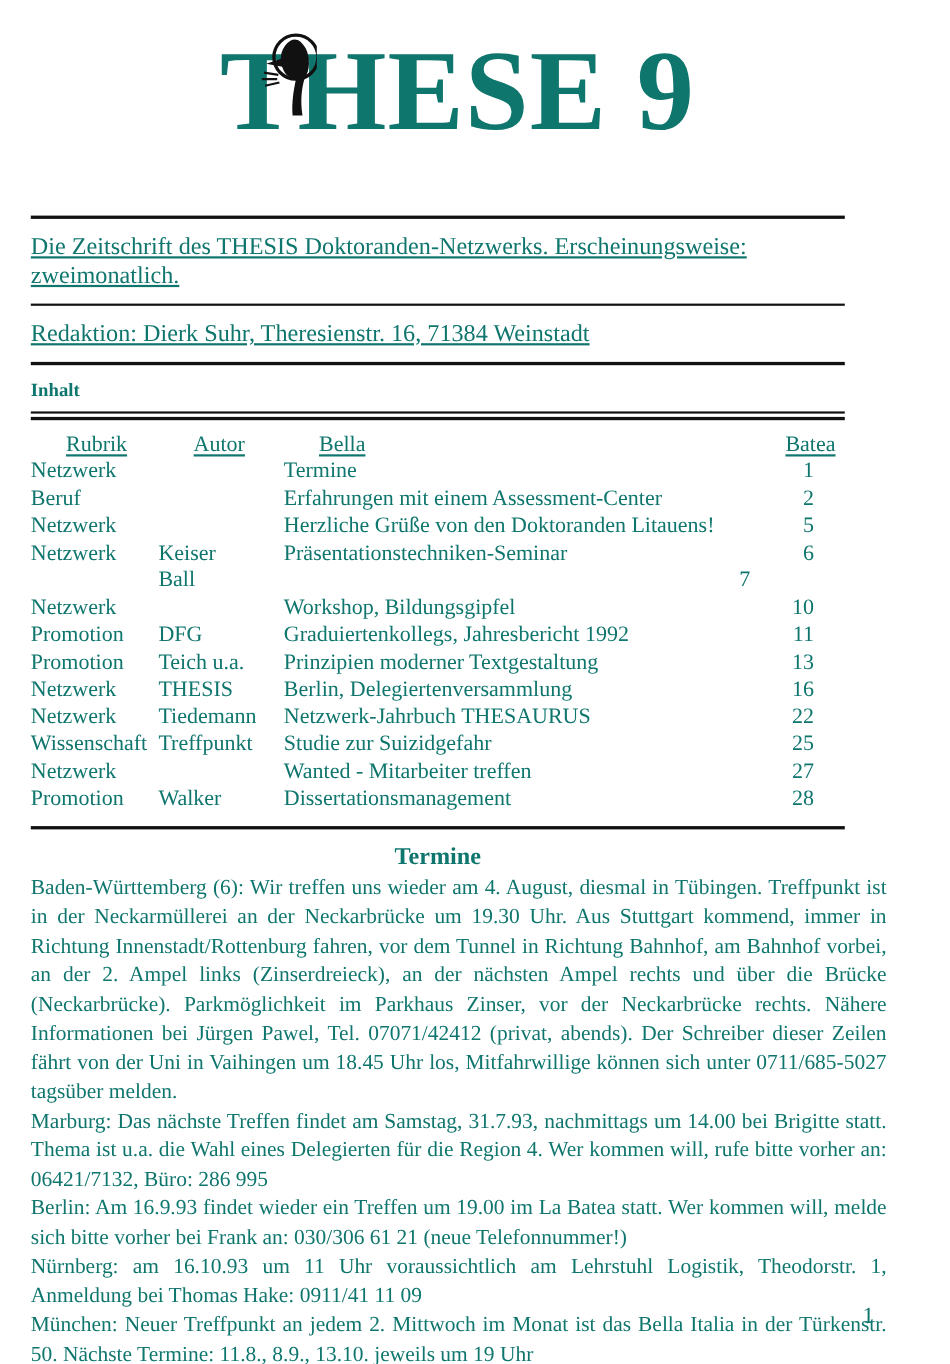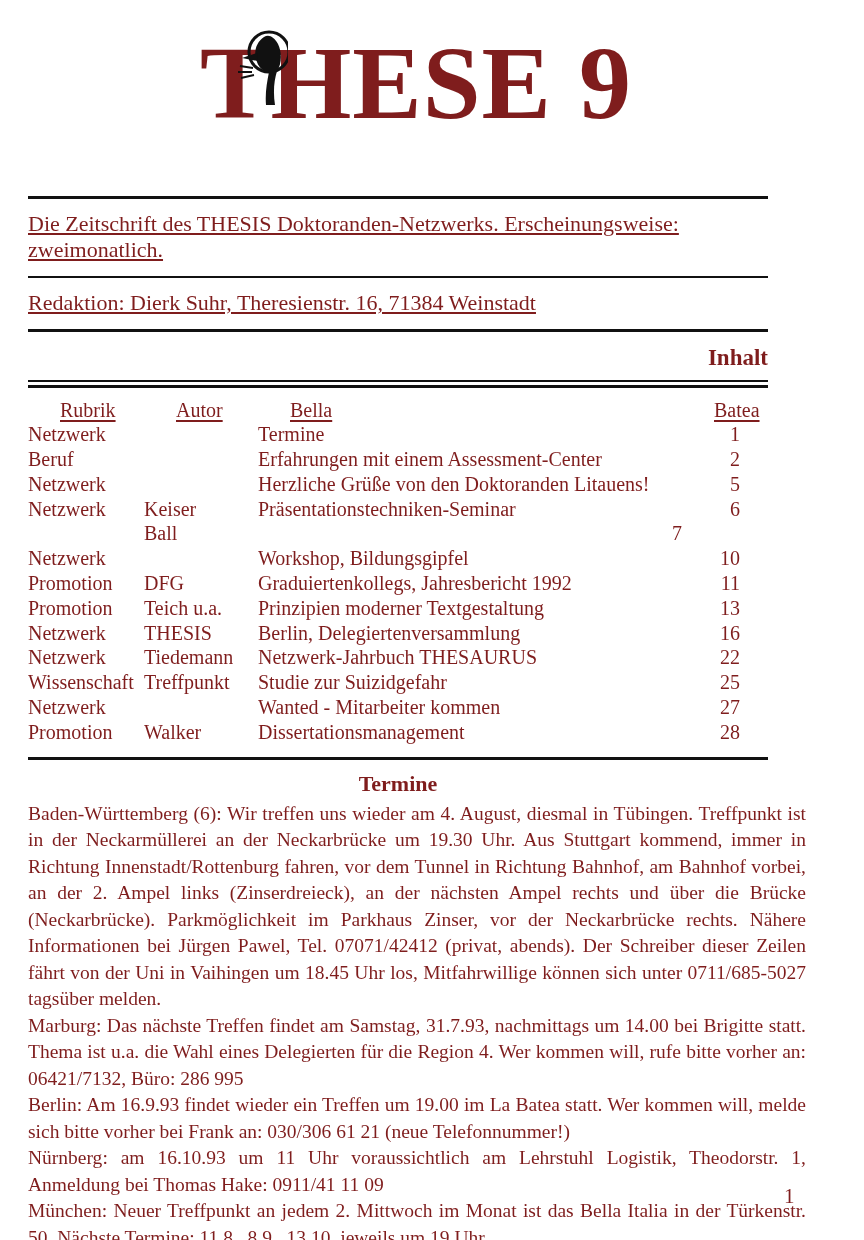--- a/index.html
+++ b/index.html
@@ -1,20 +1,20 @@
 <!DOCTYPE html>
 <html lang="de"><head>
 <meta charset="utf-8">
 <style>
   html,body { margin:0; padding:0; background:#ffffff; }
   .page {
     position:relative;
     width:864px; height:1240px;
     background:#ffffff;
-    color:#7f1d1d;
+    color:#0f766e;
     font-family:"Liberation Serif", serif;
     overflow:hidden;
     box-sizing:border-box;
   }
   .inner { padding:0 60px 0 28px; }
 
   
   .title-wrap { position:relative; height:150px; }
   h1.title {
     margin:0; padding-top:30px;
@@ -39,22 +39,22 @@
     background:#ffffff; margin-top:9px;
   }
   .rule-thick { height:3px; background:#111111; width:740px; margin-top:12px; }
 
   .tagline, .redaktion {
     font-size:22px; line-height:26px;
     margin:12px 0 13px 0; width:778px;text-decoration:underline;
   }
 
   h2.toc-heading {
-    font-size:23px; font-weight:700;
-    text-align:right; width:740px;
+    font-size:17px; font-weight:700;
+    text-align:left; width:740px;
     margin:13px 0 5px 0;
   }
 
   
   .toc-table { width:712px; margin-top:10px; font-size:20px; }
   .toc-row { display:grid; grid-template-columns:116px 114px 1fr 58px; line-height:24.8px; }
   .toc-row .c-seite { text-align:right; }
   .toc-header span span { text-decoration:underline; text-underline-offset:3px;margin-left:32px; }
 
   h3.termine-heading {
@@ -188,21 +188,21 @@
           <div class="toc-row">
             <span class="c-rubrik">Wissenschaft</span>
             <span class="c-autor">Treffpunkt</span>
             <span class="c-titel">Studie zur Suizidgefahr</span>
             <span class="c-seite">25</span>
           </div>
 
           <div class="toc-row">
             <span class="c-rubrik">Netzwerk</span>
             <span class="c-autor"></span>
-            <span class="c-titel">Wanted - Mitarbeiter kommen</span>
+            <span class="c-titel">Wanted - Mitarbeiter treffen</span>
             <span class="c-seite">27</span>
           </div>
 
           <div class="toc-row">
             <span class="c-rubrik">Promotion</span>
             <span class="c-autor">Walker</span>
             <span class="c-titel">Dissertationsmanagement</span>
             <span class="c-seite">28</span>
           </div>
         </div>

